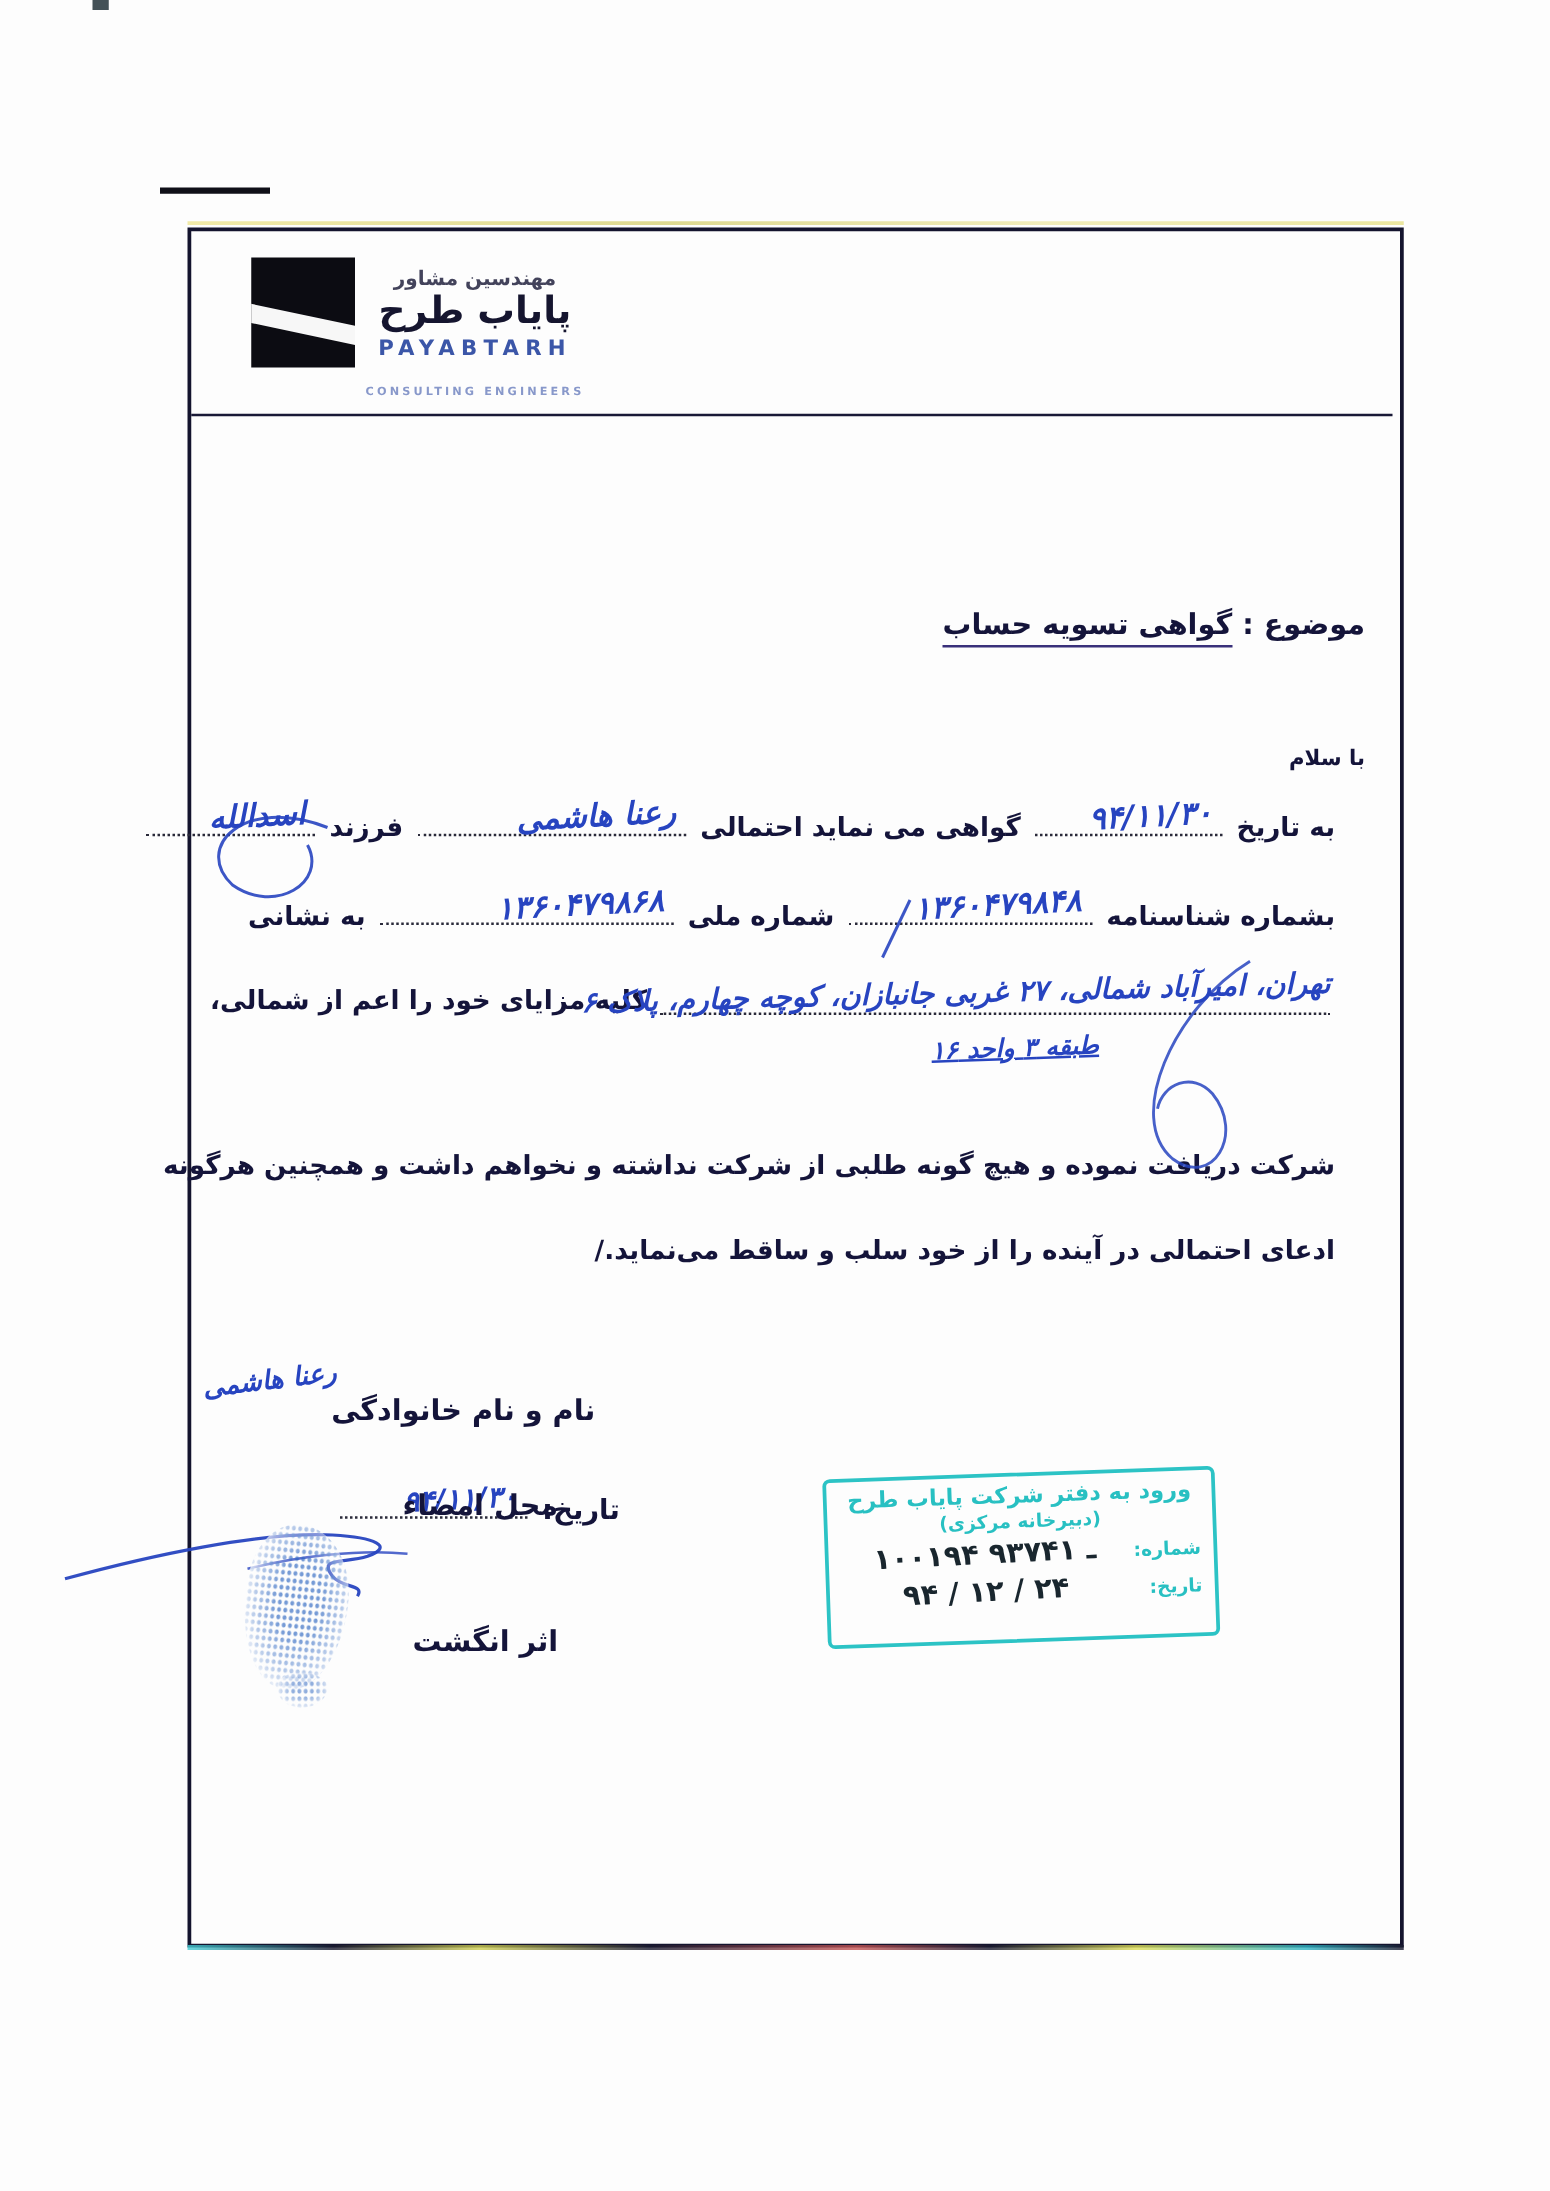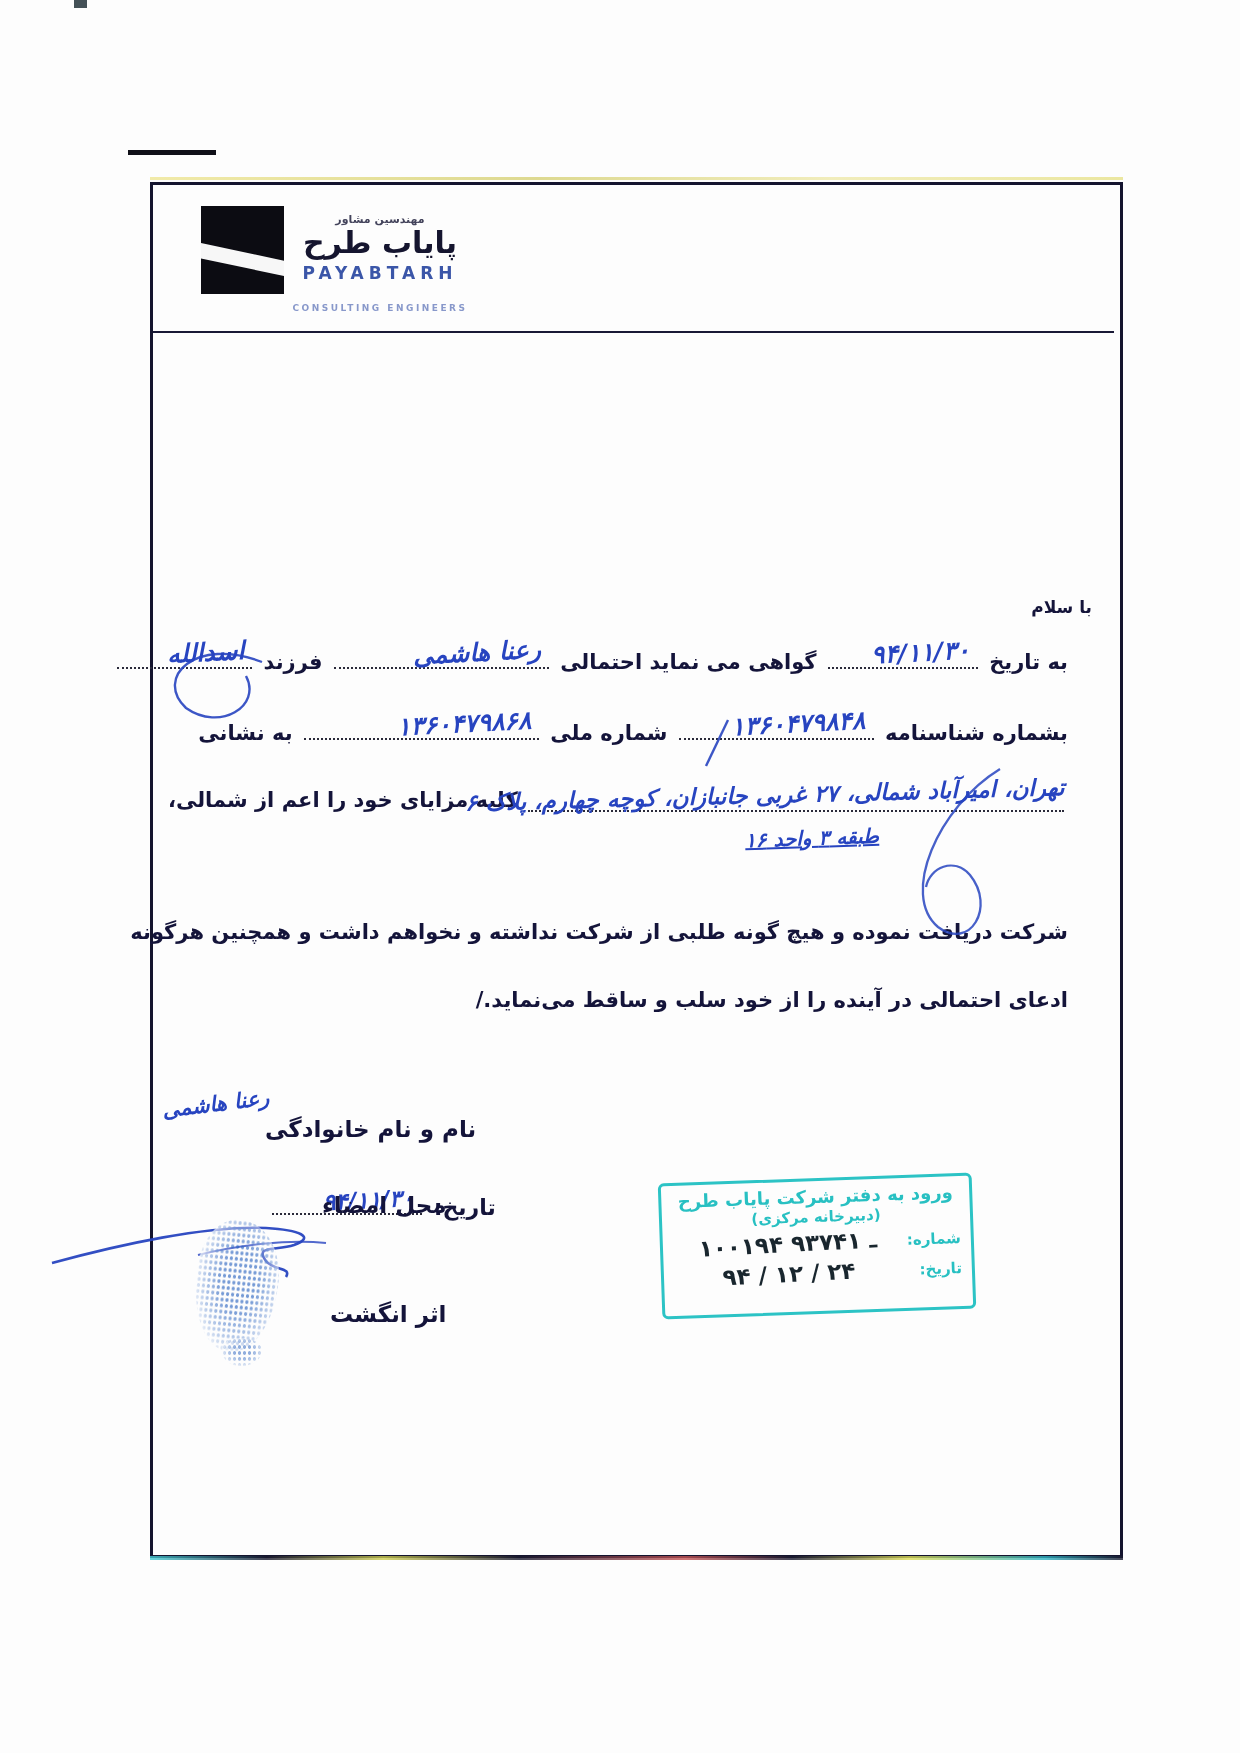--- a/index.html
+++ b/index.html
@@ -13,21 +13,21 @@
   #top-fringe{left:150px;top:177px;width:973px;height:3px;background:linear-gradient(90deg,#efe79a,#d8d37e 40%,#efeab0 70%,#e8e390);opacity:.85;}
   #bottom-fringe{left:150px;top:1556px;width:973px;height:4px;
      background:linear-gradient(90deg,#45ccd4,#19192e 12%,#cfcf52 24%,#19192e 38%,#c65555 55%,#19192e 66%,#dede58 78%,#2fb4c4 92%,#19192e);opacity:.8;}
   #corner-bar{left:128px;top:150px;width:88px;height:5px;background:#101018;}
   #top-speck{left:74px;top:0px;width:13px;height:8px;background:#23323a;opacity:.85;}
   
   #header-divider{left:153px;top:331px;width:961px;height:2px;background:#191936;}
   #logo-square{left:201px;top:206px;width:83px;height:88px;background:#0c0c12;overflow:hidden;}
   #logo-stripe{position:absolute;left:-14px;top:47px;width:120px;height:15px;background:#f7f7f7;transform:rotate(12deg);}
   #logo-text-col{left:292px;top:213px;width:176px;text-align:center;}
-  .org-small{font-size:11px;font-weight:bold;color:#23233f;letter-spacing:1px;opacity:.85;}
+  .org-small{font-size:16px;font-weight:bold;color:#23233f;letter-spacing:1px;opacity:.85;}
   .logo-fa{font-size:30px;font-weight:bold;color:#15152f;line-height:1.15;}
   .logo-en{font-size:17px;font-weight:bold;color:#3b56a8;letter-spacing:5px;margin-top:2px;}
   .logo-en-sub{font-size:9px;font-weight:bold;color:#4a63b0;letter-spacing:2.5px;opacity:.65;margin-top:20px;filter:blur(.4px);}
   #header-titles{left:600px;top:203px;width:430px;text-align:center;}
   .header-title1{font-size:26px;}
   .header-title2{font-size:24px;margin-top:25px;word-spacing:5px;}
   
   #subject-line{right:148px;top:487px;direction:rtl;font-size:23px;white-space:nowrap;}
   #subject-line .subject-value{border-bottom:2px solid #39307a;padding-bottom:3px;}
   #salutation{right:148px;top:597px;font-size:17px;direction:rtl;}
@@ -80,20 +80,24 @@
   <div class="abs" id="logo-text-col">
     <div class="org-small">مهندسین مشاور</div>
     <div class="logo-fa">پایاب طرح</div>
     <div class="logo-en">PAYABTARH</div>
     <div class="logo-en-sub">CONSULTING ENGINEERS</div>
   </div>
   <div class="abs print" id="header-titles">
   </div>
   <div class="abs" id="header-divider"></div>
 
+  <div class="abs print" id="subject-line">
+    <span>موضوع :</span>
+    <span class="subject-value">گواهی تسویه حساب</span>
+  </div>
 
   <div class="abs print" id="salutation">با سلام</div>
 
   <div class="bodyline print" style="top:645px">
     <span>به تاریخ</span>
     <span class="blank" style="width:150px">
       <span class="fill">۹۴/۱۱/۳۰</span>
     </span>
     <span>گواهی می نماید احتمالی</span>
     <span class="blank" style="width:215px">

